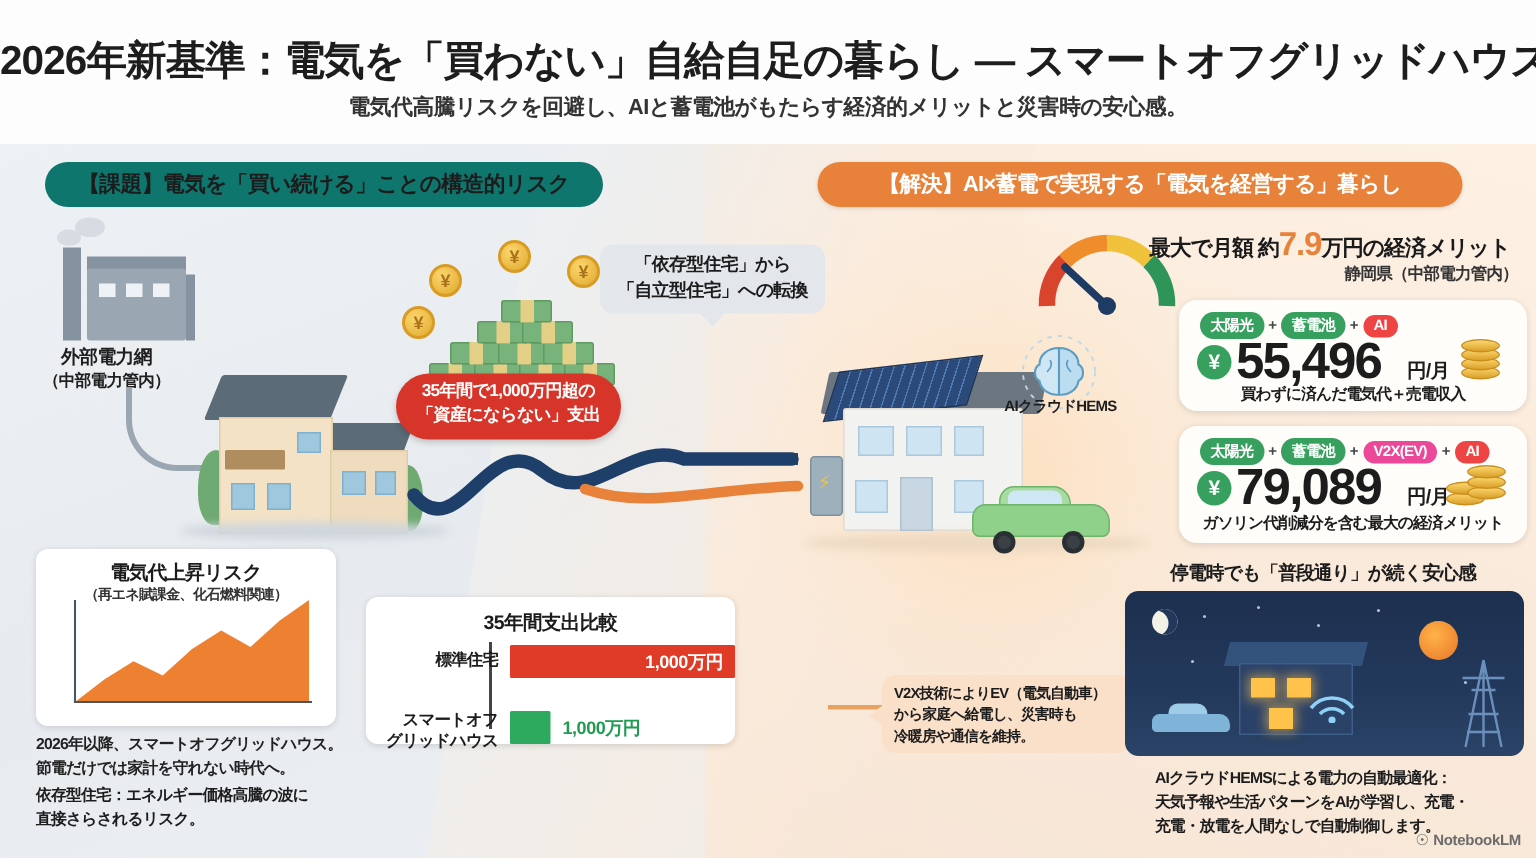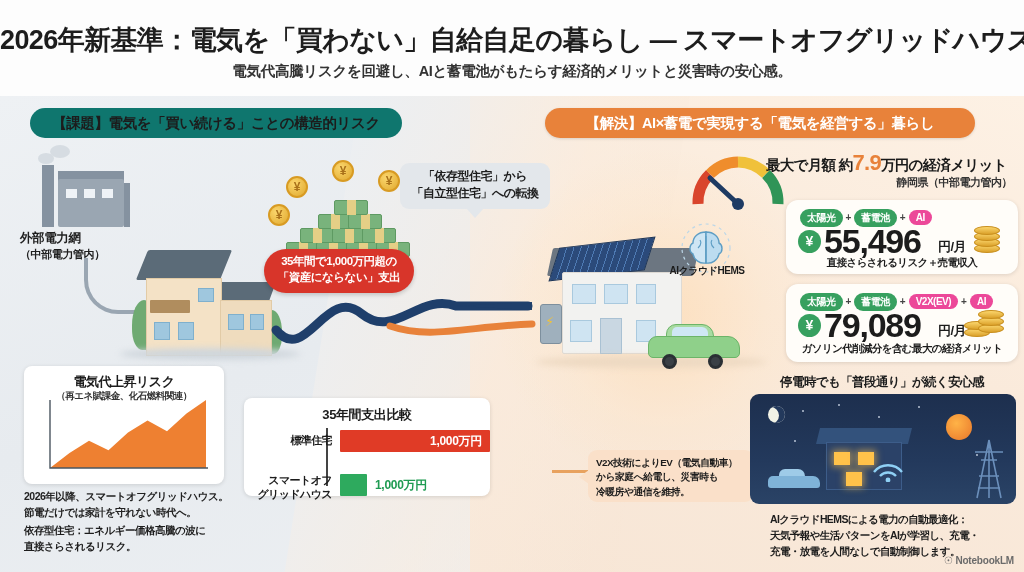--- a/index.html
+++ b/index.html
@@ -54,21 +54,21 @@
   
   .factory { position: absolute; left: 40px; top: 165px; width: 90px; height: 62px; }
   .fact-body { position: absolute; left: 18px; top: 14px; width: 66px; height: 48px; background: #9aa6b2; border-radius: 2px; }
   .fact-roof { position: absolute; left: 18px; top: 6px; width: 66px; height: 10px; background: #8592a0; }
   .stack1 { position: absolute; left: 2px; top: 0px; width: 12px; height: 62px; background: #8592a0; }
   .stack2 { position: absolute; left: 84px; top: 18px; width: 6px; height: 44px; background: #8592a0; }
   .fwin { position: absolute; top: 24px; width: 11px; height: 9px; background: #eef2f6; }
   .smoke { position: absolute; border-radius: 50%; background: #d6dce2; }
 
   .grid-label {
-    position: absolute; left: 20px; top: 230px; width: 130px; 
+    position: absolute; left: 6px; top: 230px; width: 130px; text-align: center;
     font-size: 12.5px; font-weight: 700; color: #1f1f1f; line-height: 1.35; letter-spacing: -0.4px;
   }
   .grid-label .sub { font-size: 11px; font-weight: 600; }
 
   .wire {
     position: absolute; left: 84px; top: 258px; width: 78px; height: 56px;
     border-left: 4px solid #9aa6b2; border-bottom: 4px solid #9aa6b2;
     border-radius: 0 0 0 34px;
   }
 
@@ -220,21 +220,21 @@
     position: absolute; background: #fffdf9; border-radius: 12px;
     box-shadow: 0 1px 4px rgba(0,0,0,.12);
   }
   .bcard1 { left: 786px; top: 200px; width: 232px; height: 74px; }
   .bcard2 { left: 786px; top: 284px; width: 232px; height: 78px; }
   .tags { position: absolute; left: 14px; top: 7px; white-space: nowrap; }
   .tag {
     display: inline-block; padding: 2px 7px; border-radius: 9px;
     font-size: 10px; font-weight: 700; color: #fff; background: #37a05f; letter-spacing: -0.5px;
   }
-  .tag.ai { background: #ec4899; }
+  .tag.ai { background: #ef4444; }
   .tag.v2x { background: #ec4899; }
   .plus { display: inline-block; font-size: 10px; font-weight: 700; color: #444; margin: 0 3px; }
   .yen-circle {
     position: absolute; left: 12px; width: 23px; height: 23px; border-radius: 50%;
     background: #37a05f; color: #fff; font-size: 14px; font-weight: 700;
     text-align: center; line-height: 22px;
   }
   .amount {
     position: absolute; font-size: 34px; font-weight: 700; color: #1c1c1c;
     letter-spacing: -1.2px;
@@ -466,21 +466,21 @@
     </div>
     <div class="yen-circle" style="top:30px;">¥</div>
     <div class="amount" style="left:38px;top:22px;">55,496</div>
     <div class="unit" style="left:152px;top:38px;">円/月</div>
     <div class="coins-stack" style="left:180px;top:24px;">
       <div class="coin-s" style="left:8px;top:20px;"></div>
       <div class="coin-s" style="left:8px;top:14px;"></div>
       <div class="coin-s" style="left:8px;top:8px;"></div>
       <div class="coin-s" style="left:8px;top:2px;"></div>
     </div>
-    <div class="bcaption" style="top:56px;">直接さらされるリスク＋売電収入</div>
+    <div class="bcaption" style="top:56px;">買わずに済んだ電気代＋売電収入</div>
   </div>
 
   <div class="bcard bcard2">
     <div class="tags">
       <span class="tag">太陽光</span><span class="plus">+</span><span class="tag">蓄電池</span><span class="plus">+</span><span class="tag v2x">V2X(EV)</span><span class="plus">+</span><span class="tag ai">AI</span>
     </div>
     <div class="yen-circle" style="top:30px;">¥</div>
     <div class="amount" style="left:38px;top:22px;">79,089</div>
     <div class="unit" style="left:152px;top:38px;">円/月</div>
     <div class="coins-stack" style="left:178px;top:22px;">

